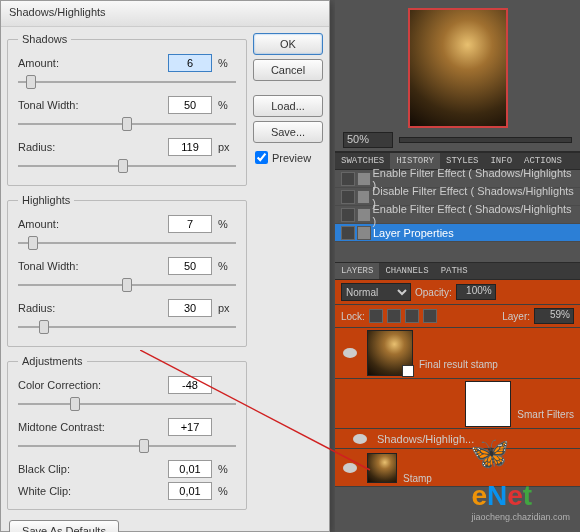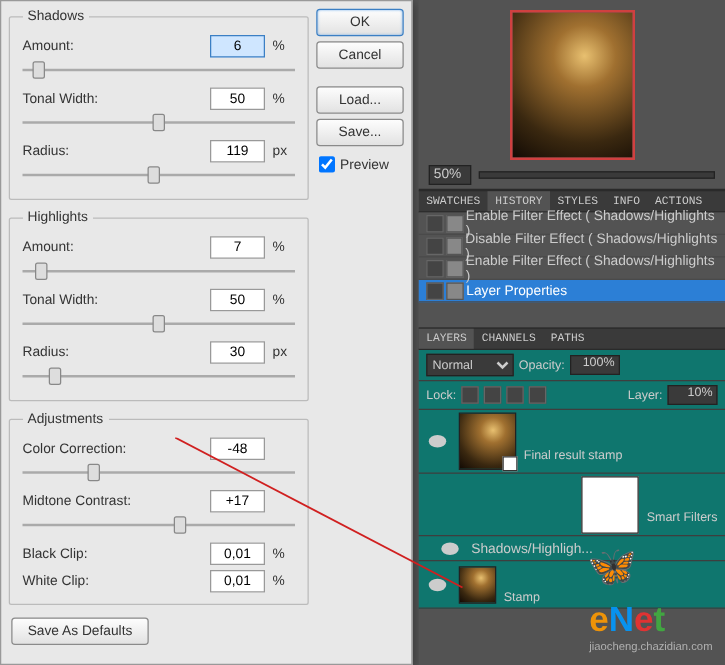--- a/index.html
+++ b/index.html
@@ -30,35 +30,35 @@
 .btn.small { width: 110px; margin: 2px 0 0 2px; }
 
 .checkbox-row { display: flex; align-items: center; gap: 4px; margin: 4px 2px; color: #333; }
 .checkbox-row input { width: 13px; height: 13px; }
 
 
 .right { position: absolute; left: 335px; top: 0; right: 0; bottom: 0; background: #535353; color: #ccc; }
 .preview-area { height: 152px; background: #535353; padding: 4px; border-bottom: 1px solid #2a2a2a; }
 .preview-img { width: 100px; height: 120px; margin: 4px auto 0; border: 2px solid #d04040; background: radial-gradient(circle at 60% 30%, #e8c070 0%, #a07030 25%, #3a2810 70%, #120a04 100%); }
 .zoom-row { display: flex; align-items: center; gap: 6px; margin-top: 4px; padding: 0 4px; }
-.zoom-field { width: 34px; height: 16px; background: #3a3a3a; border: 1px solid #222; color: #ccc; text-align: left; padding: 0 3px; }
+.zoom-field { width: 50px; height: 16px; background: #3a3a3a; border: 1px solid #222; color: #ccc; text-align: left; padding: 0 3px; }
 .zoom-track { flex: 1; height: 6px; background: #3a3a3a; border: 1px solid #222; position: relative; }
 
 .tabset { display: flex; background: #3a3a3a; border-top: 1px solid #2a2a2a; border-bottom: 1px solid #2a2a2a; }
 .tab { padding: 3px 6px; color: #ccc; font-size: 9px; cursor: pointer; font-family: Liberation Mono, monospace; }
 .tab.active { background: #535353; }
 
 .history-list { background: #535353; }
 .hist-row { display: flex; align-items: center; gap: 2px; padding: 2px 6px; height: 18px; border-bottom: 1px solid #4a4a4a; color: #ccc; font-size: 10px; }
 .hist-row.sel { background: #2c7fd6; color: #fff; }
 .hist-eye { width: 14px; height: 14px; border: 1px solid #666; background: #444; }
 .hist-icon { width: 14px; height: 14px; background: #888; border: 1px solid #555; }
 .hist-pad { height: 20px; }
 
-.layers-panel { background: #0f766e; }
+.layers-panel { background: #c2410c; }
 .layers-opts { display: flex; align-items: center; gap: 4px; padding: 3px 6px; border-bottom: 1px solid #3e3e3e; }
 .blend { width: 70px; height: 18px; background: #3a3a3a; border: 1px solid #222; color: #ccc; font-size: 10px; }
 .pct { width: 40px; height: 16px; background: #3a3a3a; border: 1px solid #222; color: #ccc; font-size: 10px; text-align: right; padding-right: 3px; }
 .lbl { font-size: 10px; color: #ccc; }
 
 .lock-row { display: flex; align-items: center; gap: 4px; padding: 3px 6px; border-bottom: 1px solid #3e3e3e; }
 .lock-icon { width: 14px; height: 14px; background: #444; border: 1px solid #666; }
 
 .layer-row { display: flex; align-items: center; padding: 2px 4px; border-bottom: 1px solid #3e3e3e; gap: 6px; min-height: 50px; }
 .eye { width: 14px; height: 10px; border-radius: 50%; background: #ccc; margin: 0 4px; }
@@ -76,20 +76,21 @@
 .watermark { position: absolute; right: 10px; bottom: 10px; pointer-events: none; opacity: 0.9; }
 .watermark .e { font-size: 28px; font-weight: bold; }
 .watermark .e1 { color: #ff9a00; } .watermark .e2 { color: #0099ff; } .watermark .e3 { color: #f03030; } .watermark .e4 { color: #40b040; }
 .watermark .sub { font-size: 9px; color: #bbb; text-align: center; }
 .butterfly { position: absolute; right: 70px; bottom: 60px; font-size: 32px; color: #888; pointer-events: none; }
 </style>
 </head>
 <body>
 
 <div class="dialog">
+  <div class="titlebar"><span>Shadows/Highlights</span></div>
   <div class="dialog-body">
     <div class="controls-col">
 
       <fieldset>
         <legend>Shadows</legend>
         <div class="row">
             <label>Amount:</label>
             <input class="num hl" value="6" style="">
             <span class="unit">%</span>
           </div>
@@ -252,21 +253,21 @@
       <div class="pct">100%</div>
     </div>
     <div class="lock-row">
       <span class="lbl">Lock:</span>
       <div class="lock-icon"></div>
       <div class="lock-icon"></div>
       <div class="lock-icon"></div>
       <div class="lock-icon"></div>
       <span style="flex:1"></span>
       <span class="lbl">Layer:</span>
-      <div class="pct">10%</div>
+      <div class="pct">59%</div>
     </div>
 
     <div class="layer-row">
       <div class="eye"></div>
       <div class="thumb-lg img">
           <div class="smart-badge"></div>
         </div>
       <span class="layer-name">Final result stamp</span>
     </div>
     <div class="sf-row">

